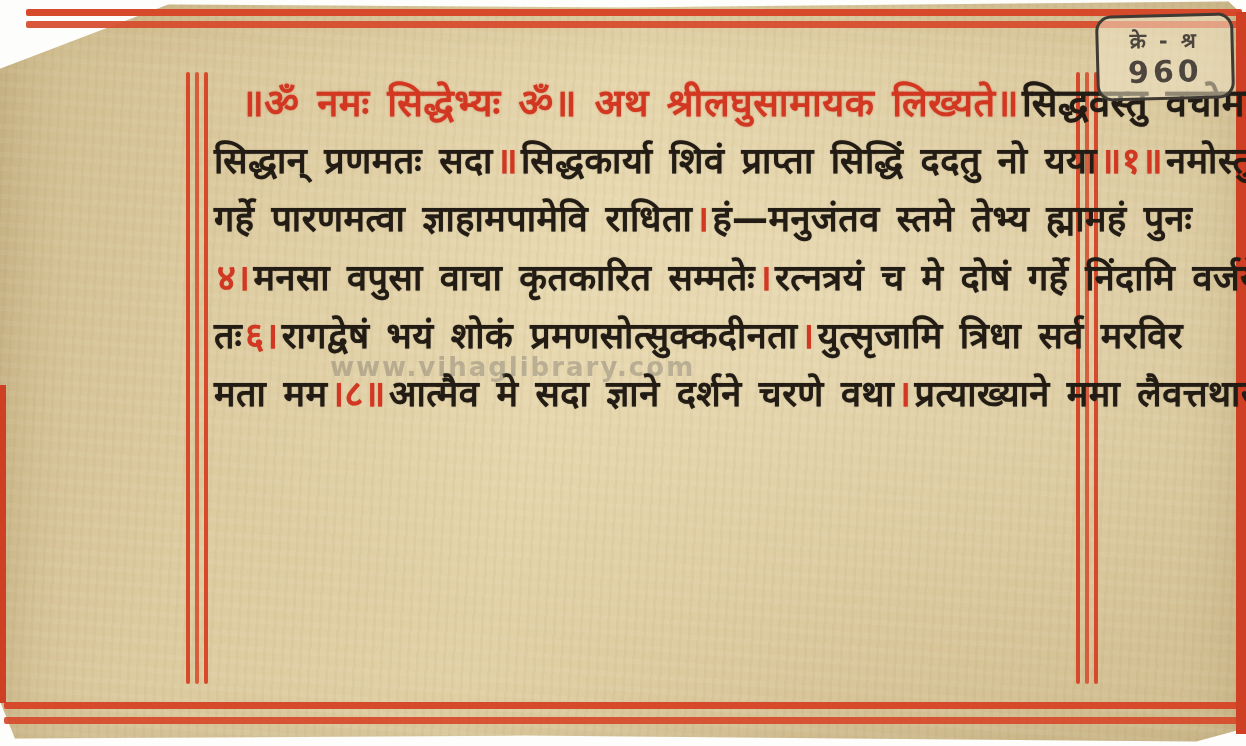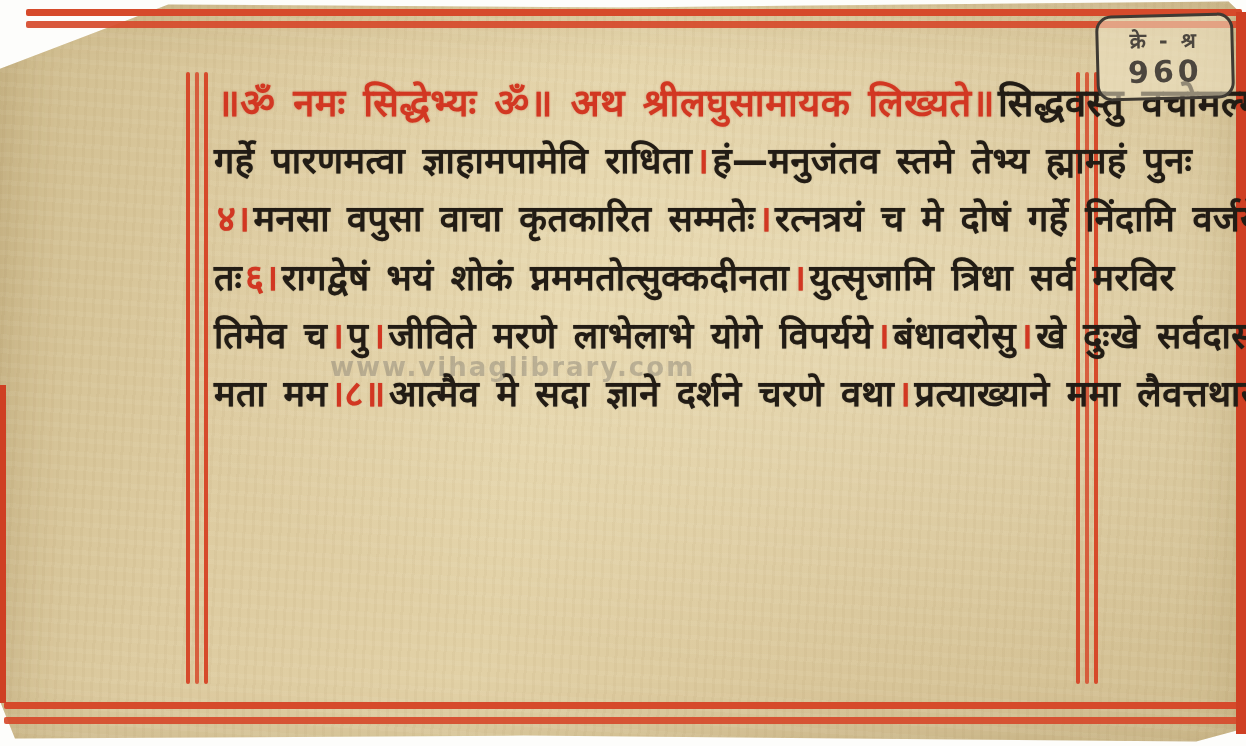--- a/index.html
+++ b/index.html
@@ -47,21 +47,21 @@
   }
   .ms-line {
     height: 58.2px; line-height: 58px; white-space: nowrap;
     font-size: 36px; font-weight: 700;
     letter-spacing: 0.5px; word-spacing: 4px;
     text-shadow: 0 0 1px rgba(20,14,5,0.55);
   }
   .ms-line span.black { color: #221c15; }
   .ms-line span.red   { color: #d23722; padding: 0 3px;
                         text-shadow: 0 0 1px rgba(180,40,20,0.6); }
-  .ms-line.first span.red { text-shadow: 0 0 2px rgba(200,50,25,0.5); }
+  .ms-line.first span.red { text-shadow: 0 0 2px rgba(200,50,25,0.5); margin-left: 24px; }
   .ms-line.first { font-size: 38px; }
 
   
   .catalog-box {
     position: absolute; left: 1096px; top: 14px; width: 132px; height: 80px;
     border: 3px solid #3f3a33; border-radius: 16px;
     transform: rotate(-1.5deg);
     background: rgba(238,228,196,0.55);
     color: #4c463e;
     display: flex; flex-direction: column; align-items: center; justify-content: center;
@@ -101,24 +101,24 @@
     <div class="vline"></div>
     <div class="vline"></div>
     <div class="vline"></div>
   </div>
 
   <div class="edgebar" style="left:1236px; top:12px; width:10px; height:722px;"></div>
   <div class="edgebar" style="left:0; top:385px; width:6px; height:318px;"></div>
 
   <div class="text-block">
       <div class="ms-line first"><span class="red">॥ॐ नमः सिद्धेभ्यः ॐ॥ अथ श्रीलघुसामायक लिख्यते॥</span><span class="black">सिद्धवस्तु वचोमल्मा</span></div>
+      <div class="ms-line"><span class="black">सिद्धान् प्रणमतः सदा</span><span class="red">॥</span><span class="black">सिद्धकार्या शिवं प्राप्ता सिद्धिं ददतु नो यया</span><span class="red">॥१॥</span><span class="black">नमोस्तु</span></div>
       <div class="ms-line"><span class="black">गर्हे पारणमत्वा ज्ञाहामपामेवि राधिता</span><span class="red">।</span><span class="black">हं—मनुजंतव स्तमे तेभ्य ह्मामहं पुनः</span></div>
       <div class="ms-line"><span class="red">४।</span><span class="black">मनसा वपुसा वाचा कृतकारित सम्मतेः</span><span class="red">।</span><span class="black">रत्नत्रयं च मे दोषं गर्हे निंदामि वर्जये</span></div>
-      <div class="ms-line"><span class="black">तः</span><span class="red">६।</span><span class="black">रागद्वेषं भयं शोकं प्नममतोत्सुक्कदीनता</span><span class="red">।</span><span class="black">युत्सृजामि त्रिधा सर्व मरविर</span></div>
-      <div class="ms-line"><span class="black">तिमेव च</span><span class="red">।</span><span class="black">पु</span><span class="red">।</span><span class="black">जीविते मरणे लाभेलाभे योगे विपर्यये</span><span class="red">।</span><span class="black">बंधावरोसु</span><span class="red">।</span><span class="black">खे दुःखे सर्वदास</span></div>
+      <div class="ms-line"><span class="black">तः</span><span class="red">६।</span><span class="black">रागद्वेषं भयं शोकं प्रमणसोत्सुक्कदीनता</span><span class="red">।</span><span class="black">युत्सृजामि त्रिधा सर्व मरविर</span></div>
       <div class="ms-line"><span class="black">मता मम</span><span class="red">।८॥</span><span class="black">आत्मैव मे सदा ज्ञाने दर्शने चरणे वथा</span><span class="red">।</span><span class="black">प्रत्याख्याने ममा लैवत्तथासं</span></div>
     </div>
 
   <div class="watermark">www.vihaglibrary.com</div>
 
   <div class="catalog-box">
     <div class="l1">क्रे - श्र</div>
     <div class="l2">960</div>
   </div>
 

